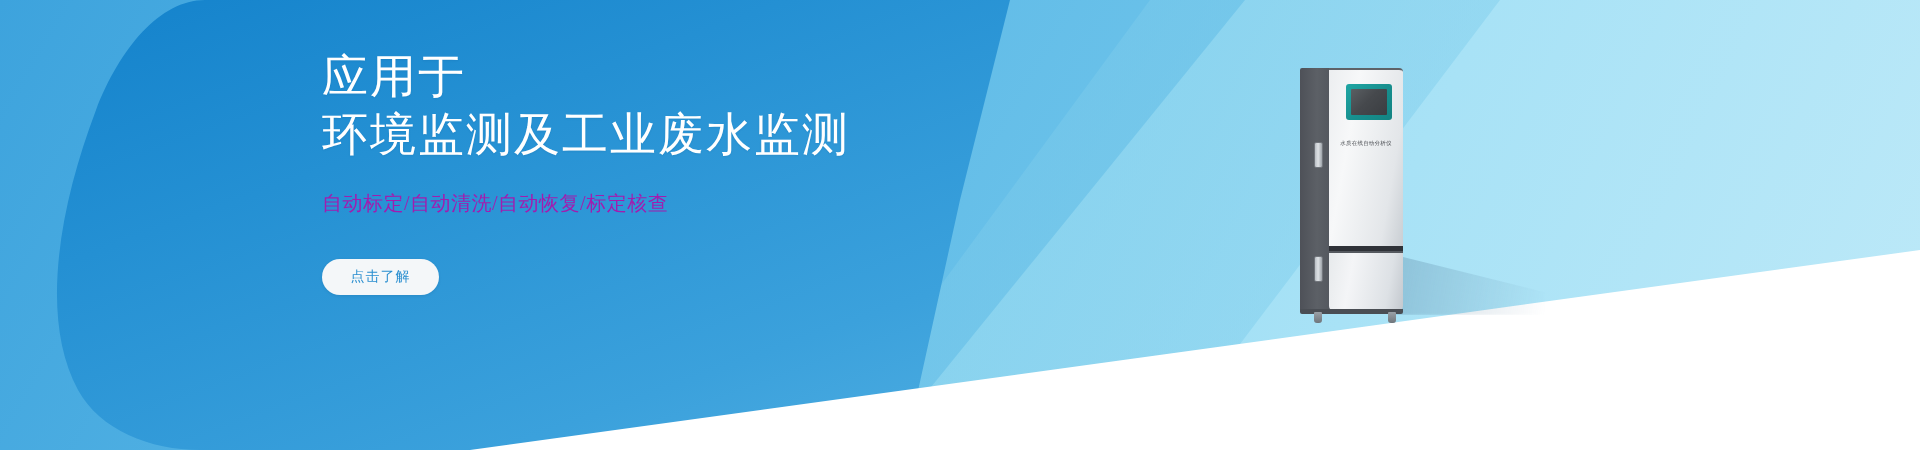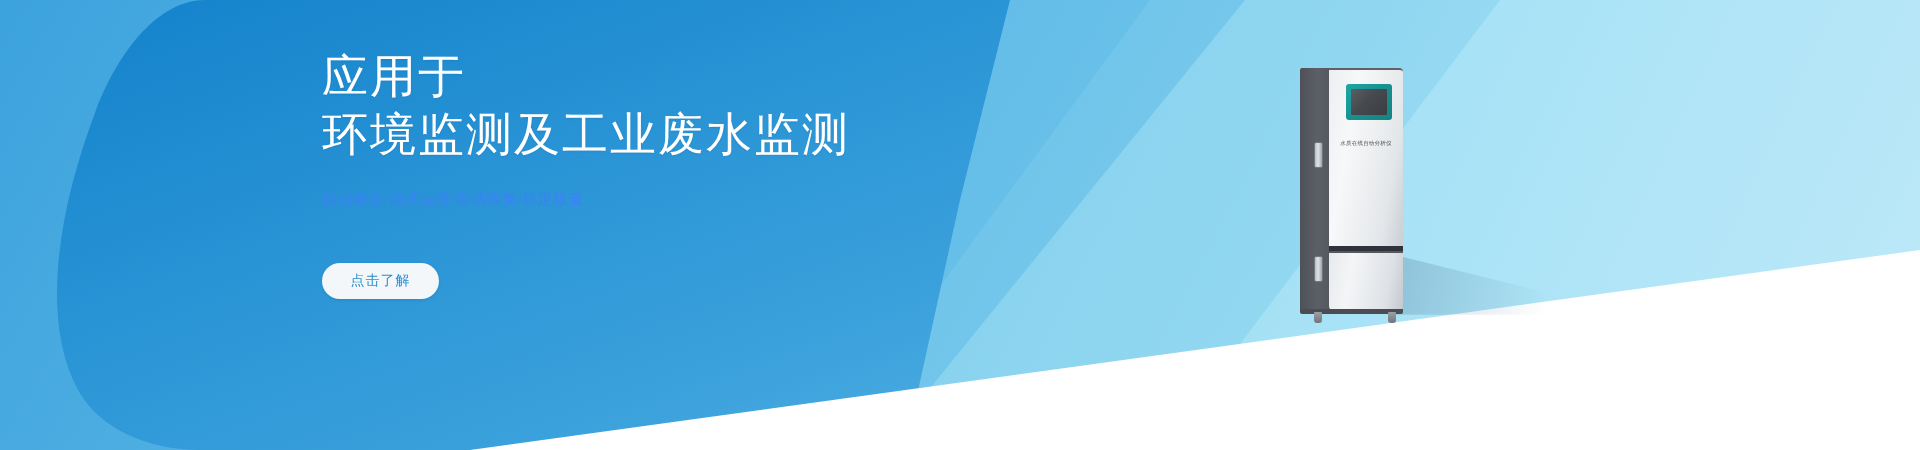--- a/index.html
+++ b/index.html
@@ -50,27 +50,27 @@
     color:#ffffff;
     font-size:46px;
     line-height:58px;
     font-weight:400;
     letter-spacing:2px;
     white-space:pre-line;
     text-shadow:0 1px 2px rgba(0,60,110,.10);
   }
   .subhead{
     margin-top:26px;
-    color:#3b82f6;
-    font-size:15px;
+    color:#a21caf;
+    font-size:20px;
     letter-spacing:.5px;
     font-weight:400;
   }
   .cta{
-    margin-top:54px;
+    margin-top:42px;
     display:inline-flex;align-items:center;justify-content:center;
     width:117px;height:36px;
     background:#f4f7f9;
     color:#2a8fd0;
     font-size:14px;
     letter-spacing:1px;
     border:none;border-radius:18px;
     cursor:pointer;
     box-shadow:0 1px 3px rgba(0,50,90,.12);
     font-family:inherit;

